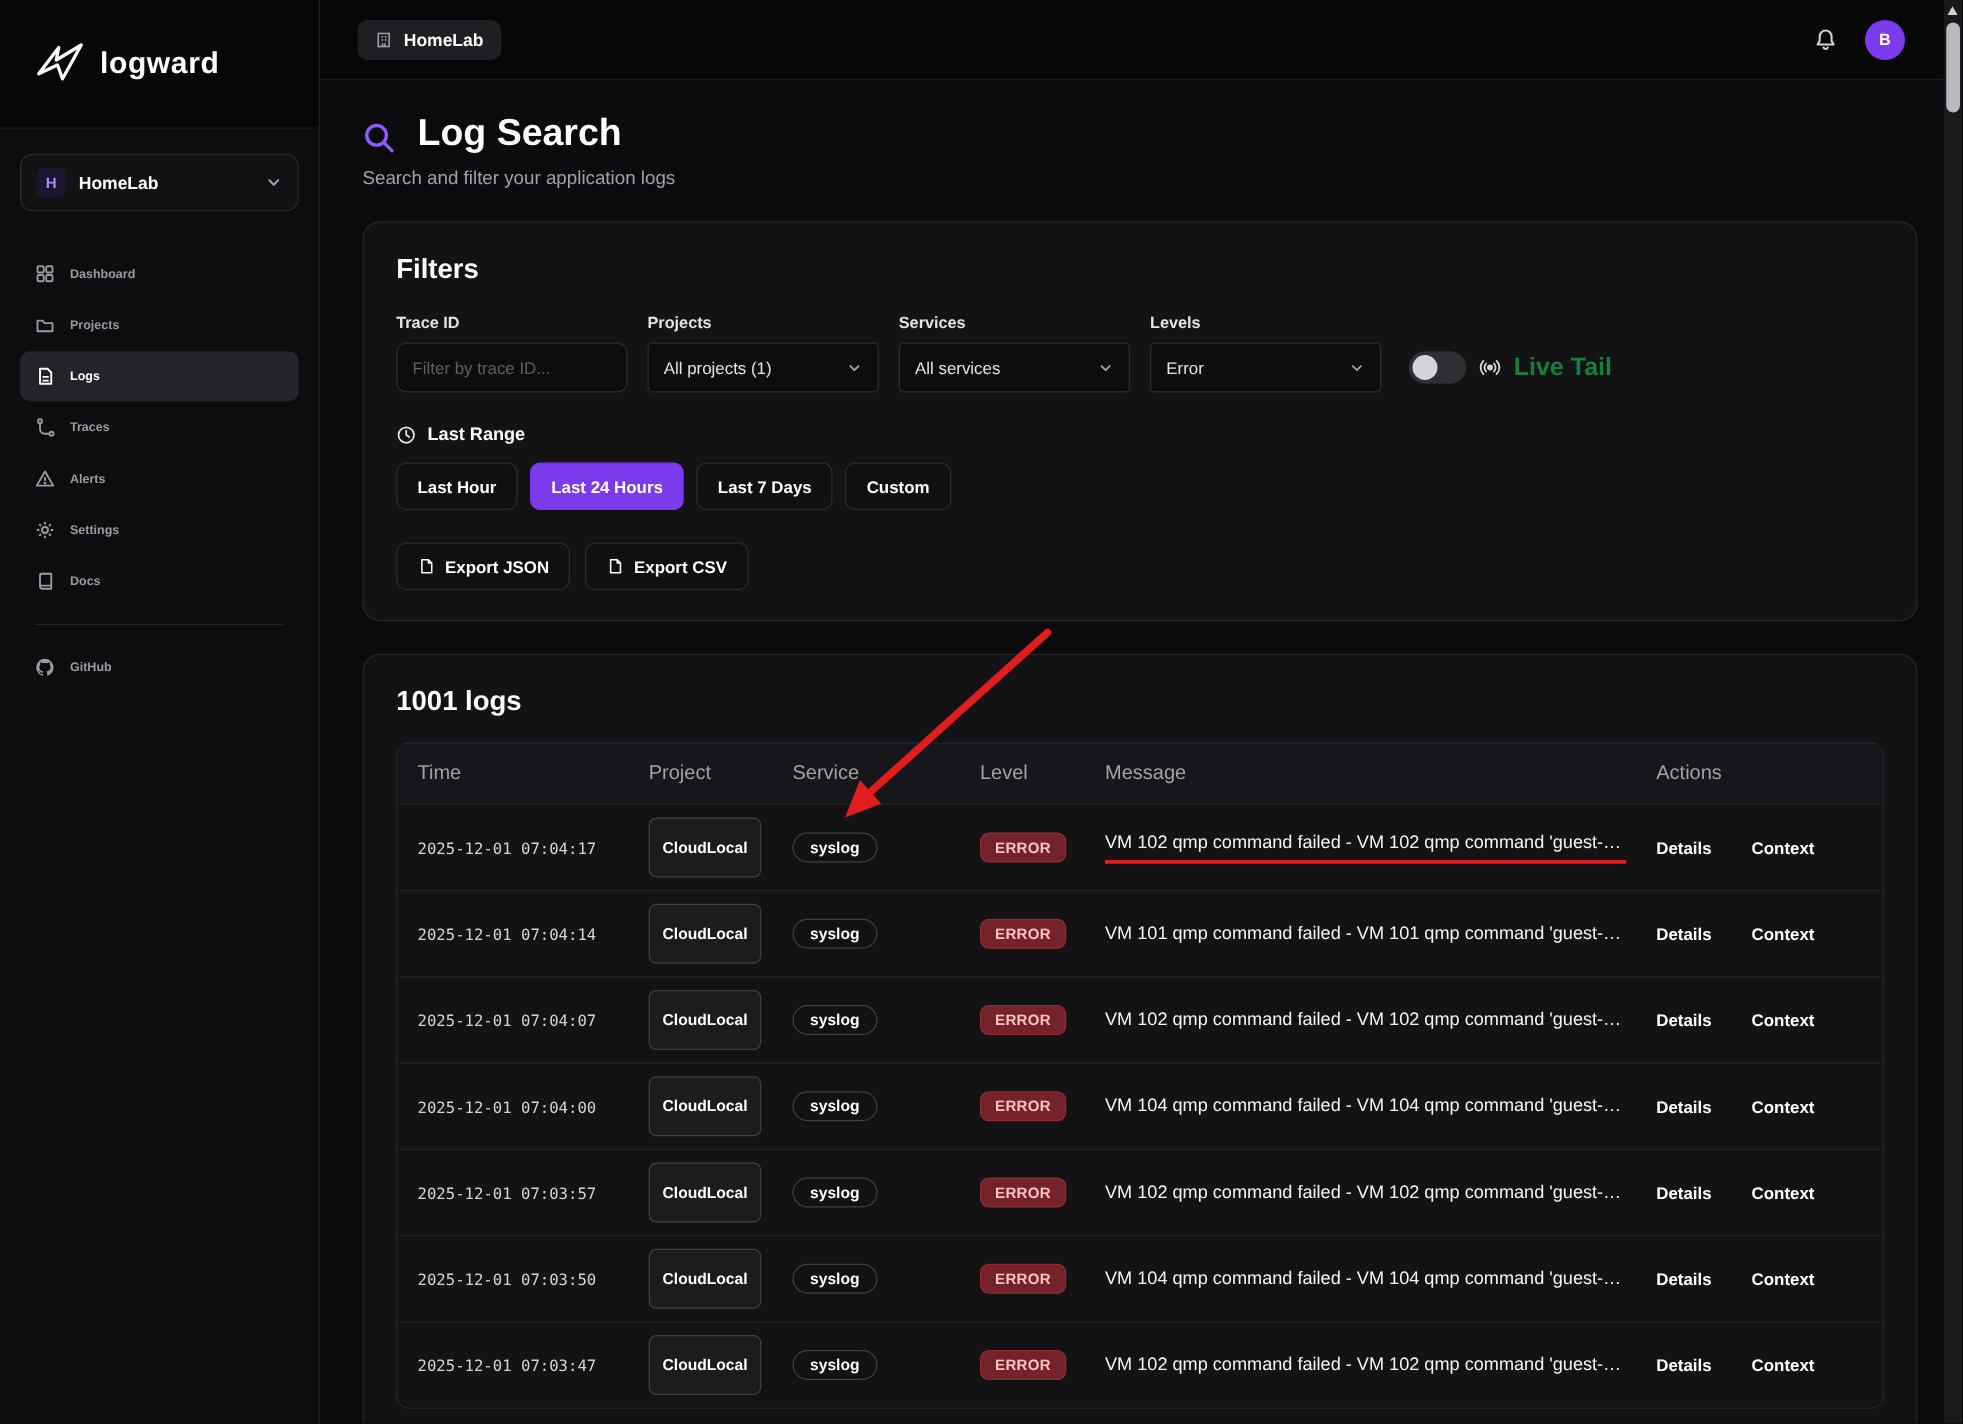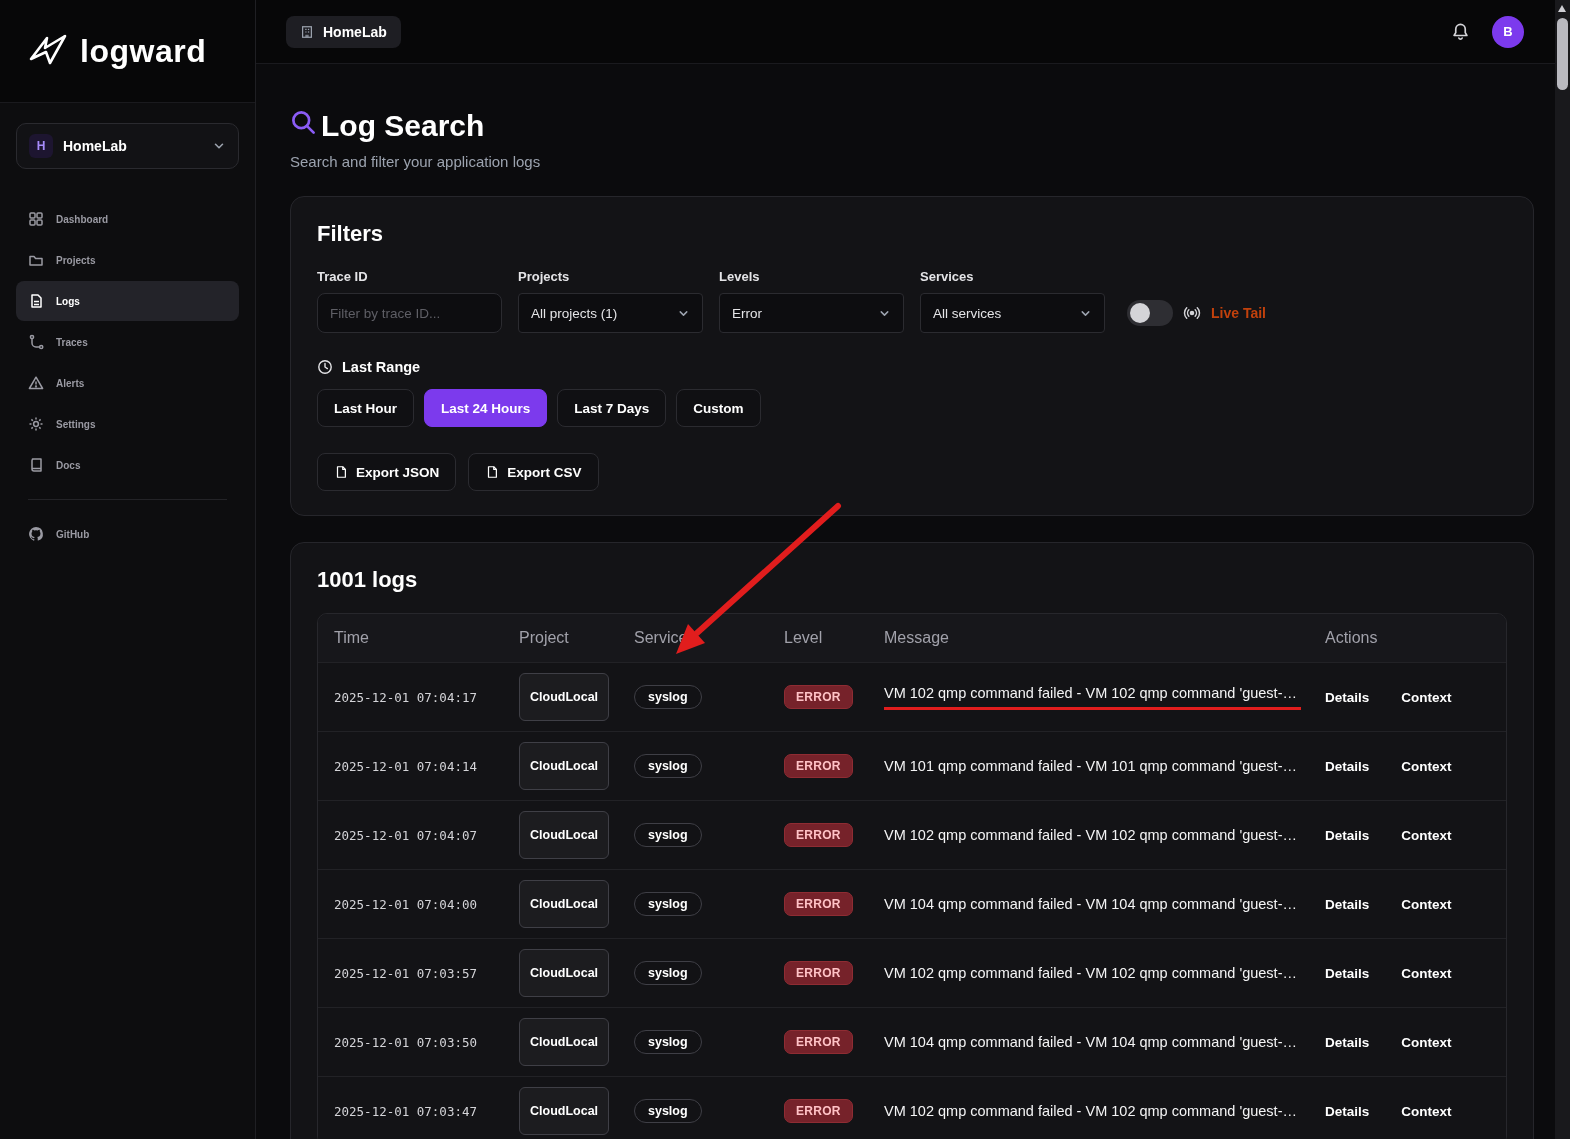--- a/index.html
+++ b/index.html
@@ -2,55 +2,55 @@
 <html><head>
 <meta charset="utf-8">
 <style>
   * { margin:0; padding:0; box-sizing:border-box; }
   html,body { background:#0b0b0d; font-family:"Liberation Sans", sans-serif; }
   .app { position:relative; width:1570px; height:1139px; overflow:hidden; display:flex; background:#0b0b0d; color:#fff; }
 
   
   .sidebar { width:256px; flex-shrink:0; background:#0d0d0f; border-right:1px solid #1f1f23; display:flex; flex-direction:column; }
   .logo-area { height:103px; background:#070708; display:flex; align-items:center; gap:10px; padding-left:26px; border-bottom:1px solid #1a1a1e; }
-  .logo-text { font-size:32px; font-weight:bold; color:#fff; letter-spacing:.5px; }
+  .logo-text { font-size:24px; font-weight:bold; color:#fff; letter-spacing:.5px; }
   .project-select { margin:20px 16px 0; height:46px; background:#121215; border:1px solid #2a2a2f; border-radius:10px; display:flex; align-items:center; gap:10px; padding:0 12px; cursor:pointer; }
   .proj-initial { width:24px; height:24px; border-radius:6px; background:#1d1530; color:#a78bfa; font-weight:bold; font-size:12px; display:flex; align-items:center; justify-content:center; }
   .proj-name { font-weight:bold; font-size:14px; color:#fff; flex:1; }
   .nav { margin-top:30px; padding:0 16px; }
   .nav-item { display:flex; align-items:center; gap:12px; height:40px; padding:0 12px; border-radius:8px; color:#9a9aa3; font-size:10px; font-weight:600; cursor:pointer; margin-bottom:1px; }
   .nav-item.active { background:#232329; color:#fff; }
   .nav-item svg { flex-shrink:0; }
   .nav-divider { height:1px; background:#232327; margin:14px 12px; }
 
   
   .main { flex:1; display:flex; flex-direction:column; min-width:0; }
   .topbar { height:64px; background:#070708; border-bottom:1px solid #1a1a1e; display:flex; align-items:center; justify-content:space-between; padding:0 46px 0 30px; }
   .chip { display:flex; align-items:center; gap:9px; background:#1e1e23; border-radius:8px; padding:8px 14px; font-weight:bold; font-size:14px; color:#fff; cursor:pointer; }
   .topbar-right { display:flex; align-items:center; gap:22px; }
   .avatar { width:32px; height:32px; border-radius:50%; background:#7c3aed; color:#fff; font-weight:bold; font-size:13px; display:flex; align-items:center; justify-content:center; cursor:pointer; }
 
   .content { flex:1; background:#0b0b0d; padding:26px 36px 0 34px; overflow:hidden; }
-  .page-head-row { display:flex; align-items:flex-start; gap:4px; margin-top:19px; }
+  .page-head-row { display:flex; align-items:flex-end; gap:17px; margin-top:0; }
   .page-title { font-size:30px; font-weight:bold; color:#fff; }
   .page-subtitle { margin-top:10px; color:#9ca3af; font-size:15px; }
 
   .card { background:#131316; border:1px solid #26262b; border-radius:14px; padding:24px 26px; margin-top:26px; }
   .card-title { font-size:22px; font-weight:bold; color:#fff; }
 
   .filter-row { display:flex; gap:16px; margin-top:22px; align-items:flex-end; }
   .field { width:185px; }
   .f-label { font-size:13px; font-weight:bold; color:#e4e4e7; margin-bottom:9px; display:block; }
   .f-input { width:100%; height:40px; background:#0d0d10; border:1px solid #2b2b30; border-radius:8px; color:#e4e4e7; font-size:13.5px; padding:0 12px; outline:none; font-family:"Liberation Sans",sans-serif; }
   .f-input::placeholder { color:#5f5f66; }
   .f-select { width:100%; height:40px; background:#0d0d10; border:1px solid #2b2b30; border-radius:4px; color:#e4e4e7; font-size:13.5px; padding:0 12px; display:flex; align-items:center; justify-content:space-between; cursor:pointer; }
   .live-tail { display:flex; align-items:center; gap:10px; height:40px; margin-left:6px; white-space:nowrap; }
   .toggle { width:46px; height:26px; background:#2e2e33; border-radius:999px; position:relative; cursor:pointer; flex-shrink:0; }
   .toggle .knob { position:absolute; left:3px; top:3px; width:20px; height:20px; background:#d4d4d8; border-radius:50%; }
-  .live-tail-label { font-weight:bold; font-size:14px; color:#c2410c; }
+  .live-tail-label { font-weight:bold; font-size:20px; color:#15803d; }
 
   .time-range-head { display:flex; align-items:center; gap:9px; margin-top:26px; font-weight:bold; font-size:14.5px; color:#fff; }
   .range-buttons { display:flex; gap:10px; margin-top:14px; }
   .btn { height:38px; padding:0 16px; border-radius:8px; border:1px solid #2b2b30; background:#101013; color:#fff; font-weight:bold; font-size:13.5px; display:inline-flex; align-items:center; gap:8px; cursor:pointer; font-family:"Liberation Sans",sans-serif; }
   .btn.primary { background:#7c3aed; border-color:#7c3aed; }
   .export-row { display:flex; gap:12px; margin-top:26px; }
 
   
   .table { margin-top:20px; border:1px solid #27272c; border-radius:10px; overflow:hidden; }
   .trow { display:grid; grid-template-columns:185px 115px 150px 100px 1fr 165px; align-items:center; padding:0 16px; }
@@ -221,32 +221,32 @@
           <div class="field">
             <label class="f-label">Projects</label>
             <div class="f-select">
               <span>All projects (1)</span>
               <svg width="13" height="13" viewBox="0 0 16 16">
                   <path d="M4 6l4 4 4-4" fill="none" stroke="#9ca3af" stroke-width="1.8" stroke-linecap="round" stroke-linejoin="round"></path>
                 </svg>
             </div>
           </div>
           <div class="field">
-            <label class="f-label">Levels</label>
+            <label class="f-label">Services</label>
             <div class="f-select">
-              <span>Error</span>
+              <span>All services</span>
               <svg width="13" height="13" viewBox="0 0 16 16">
                   <path d="M4 6l4 4 4-4" fill="none" stroke="#9ca3af" stroke-width="1.8" stroke-linecap="round" stroke-linejoin="round"></path>
                 </svg>
             </div>
           </div>
           <div class="field">
-            <label class="f-label">Services</label>
+            <label class="f-label">Levels</label>
             <div class="f-select">
-              <span>All services</span>
+              <span>Error</span>
               <svg width="13" height="13" viewBox="0 0 16 16">
                   <path d="M4 6l4 4 4-4" fill="none" stroke="#9ca3af" stroke-width="1.8" stroke-linecap="round" stroke-linejoin="round"></path>
                 </svg>
             </div>
           </div>
           <div class="live-tail">
             <div class="toggle">
                 <div class="knob"></div>
               </div>
             <svg width="18" height="18" viewBox="0 0 16 16">

